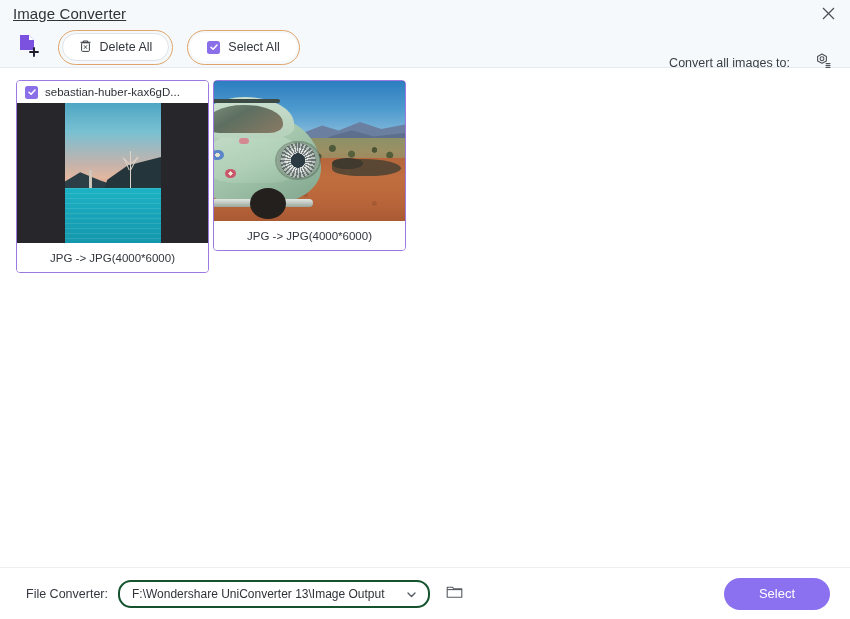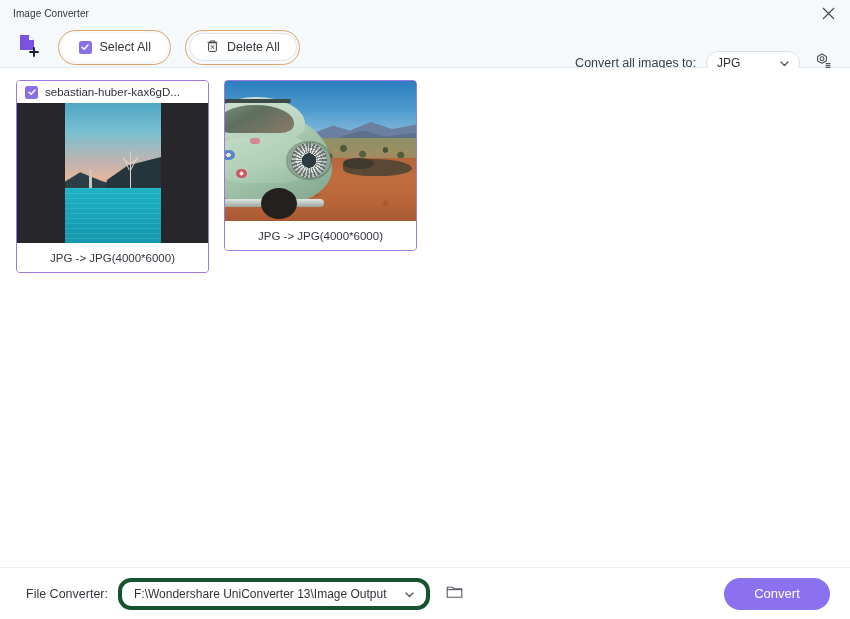--- a/index.html
+++ b/index.html
@@ -20,23 +20,24 @@
   .titlebar {
     height: 27px;
     background: #f5f9fc;
     display: flex;
     align-items: center;
     justify-content: space-between;
     padding: 0 0 0 13px;
     box-sizing: border-box;
   }
   .titlebar-title {
-    font-size: 10px;
+    font-size: 15px;
     color: #30343a;
     letter-spacing: 0.1px;
+    text-decoration: underline;
   }
   .close-btn {
     width: 44px;
     height: 27px;
     display: flex;
     align-items: center;
     justify-content: center;
     cursor: pointer;
   }
   .close-btn svg { display:block; }
@@ -140,21 +141,21 @@
     left: 0;
     right: 0;
     bottom: 52px;
     background: #ffffff;
     padding: 12px 0 0 16px;
     box-sizing: border-box;
     overflow: hidden;
   }
   .cards {
     display: flex;
-    gap: 15px;
+    gap: 4px;
     align-items: flex-start;
   }
 
   .card {
     width: 193px;
     border: 1.4px solid #9b79e0;
     border-radius: 4px;
     background: #fff;
     box-sizing: border-box;
     overflow: hidden;
@@ -364,21 +365,21 @@
   }
   .file-label {
     font-size: 12.5px;
     color: #34383e;
     margin-right: 10px;
     white-space: nowrap;
   }
   .path-box {
     width: 312px;
     height: 25px;
-    border: 4px solid #14532d;
+    border: 2px solid #14532d;
     border-radius: 13px;
     background: #fff;
     display: flex;
     align-items: center;
     padding: 12px 12px;
     box-sizing: border-box;
     font-size: 12px;
     color: #2f3338;
     cursor: pointer;
   }
@@ -423,56 +424,48 @@
 
   <div class="add-icon">
     <span>
       <svg width="24" height="24" viewBox="0 0 24 24">
         <path d="M3 2 h9 l5 5 v10 h-14 z" fill="#7b52e0"></path>
         <path d="M12 2 v5 h5 z" fill="#ffffff"></path>
         <path d="M10.5 4.2 h4.6 v4.6 h-4.6 z" fill="#ffffff" opacity="0"></path>
         <path d="M17 15 v8 M13 19 h8" stroke="#1e1e2a" stroke-width="1.9" fill="none" stroke-linecap="round"></path>
       </svg>
     </span>
-  </div>
-
-  <div class="pill-focus">
-    <div class="pill no-border">
-      <span class="chk">
-        <svg width="10" height="10" viewBox="0 0 10 10">
-          <path d="M2 5.2 L4.1 7.3 L8 3" stroke="#ffffff" stroke-width="1.5" fill="none" stroke-linecap="round" stroke-linejoin="round"></path>
-        </svg>
-      </span>
-      <span class="lbl">Select All</span>
-    </div>
   </div>
 
   <div class="pill-focus">
     <div class="pill">
       <span>
         <svg width="13" height="14" viewBox="0 0 13 14">
           <path d="M1.5 3.3 h10 M4.3 3.3 v-1.3 h4.4 v1.3" stroke="#3a3f45" stroke-width="1" fill="none"></path>
           <rect x="2.6" y="3.8" width="7.8" height="8.6" rx="1" stroke="#3a3f45" stroke-width="1" fill="none"></rect>
           <path d="M5 6.3 L8 9.8 M8 6.3 L5 9.8" stroke="#3a3f45" stroke-width="0.9" fill="none"></path>
         </svg>
       </span>
       <span class="lbl">Delete All</span>
     </div>
   </div>
 
+  <div class="pill-focus">
+    <div class="pill no-border">
+      <span class="chk">
+        <svg width="10" height="10" viewBox="0 0 10 10">
+          <path d="M2 5.2 L4.1 7.3 L8 3" stroke="#ffffff" stroke-width="1.5" fill="none" stroke-linecap="round" stroke-linejoin="round"></path>
+        </svg>
+      </span>
+      <span class="lbl">Select All</span>
+    </div>
+  </div>
+
   <div class="toolbar-right">
     <div class="convert-label">Convert all images to:</div>
-    <div class="select-box">
-      <span>JPG</span>
-      <span class="caret">
-        <svg width="9" height="6" viewBox="0 0 9 6">
-          <path d="M1 1 L4.5 4.6 L8 1" stroke="#5a6068" stroke-width="1.4" fill="none" stroke-linecap="round" stroke-linejoin="round"></path>
-        </svg>
-      </span>
-    </div>
     <div class="gear-btn">
       <span>
         <svg width="18" height="18" viewBox="0 0 18 18">
           <path d="M8 2.1 L12.4 4.4 V9 L8 11.3 L3.6 9 V4.4 Z" stroke="#4d5258" stroke-width="1.1" fill="none" stroke-linejoin="round"></path>
           <circle cx="8" cy="6.7" r="1.9" stroke="#4d5258" stroke-width="1.1" fill="none"></circle>
           <path d="M12 11.6 h4 M12 13.6 h4 M12 15.5 h4" stroke="#4d5258" stroke-width="1.1" stroke-linecap="round"></path>
         </svg>
       </span>
     </div>
   </div>
@@ -555,14 +548,14 @@
     </span>
   </div>
   <div class="folder-btn">
     <span>
       <svg width="17" height="15" viewBox="0 0 17 15">
         <path d="M1.2 3.2 h5.2 l1.5 1.7 h7.9 v8.4 h-14.6 z" stroke="#55595f" stroke-width="1.1" fill="none" stroke-linejoin="round"></path>
         <path d="M1.2 5.6 h14.6" stroke="#55595f" stroke-width="1.1" fill="none"></path>
       </svg>
     </span>
   </div>
-  <button class="convert-btn">Convert</button>
+  <button class="convert-btn">Select</button>
 </div>
 
 </body></html>

